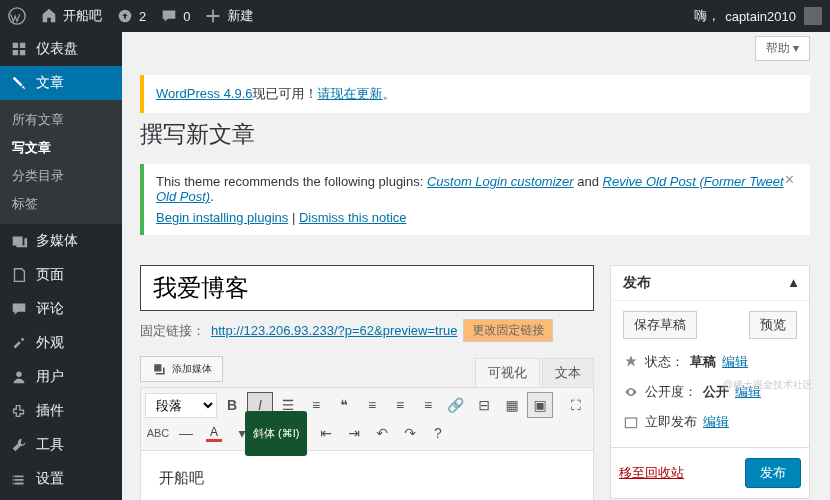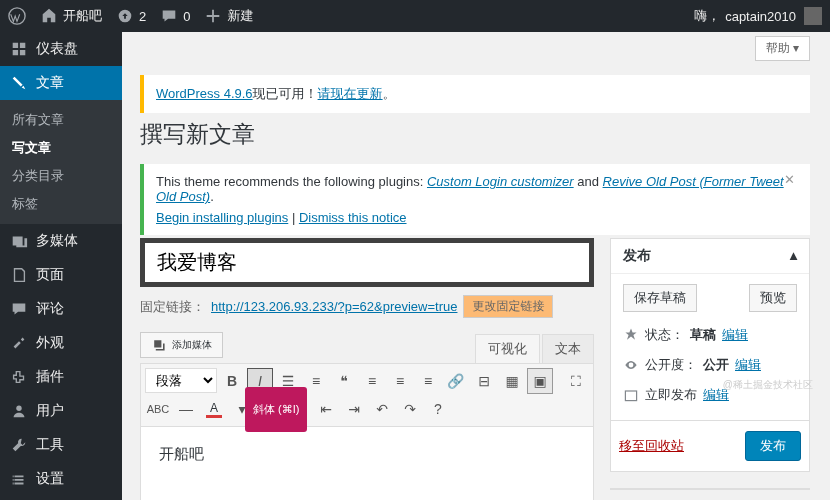--- a/index.html
+++ b/index.html
@@ -18,45 +18,45 @@
 .sidebar .menu-item.current .m-icon{fill:#fff}
 .sidebar .submenu{background:#32373c;padding:6px 0}
 .sidebar .submenu .sub{padding:5px 12px;font-size:13px;color:#b4b9be;cursor:pointer}
 .sidebar .submenu .sub.current{color:#fff;font-weight:600}
 .main{flex:1;padding:0 20px 20px 18px}
 .screen-meta{display:flex;justify-content:flex-end;gap:6px;margin-top:4px}
 .screen-meta .btn{border:1px solid #ccc;background:#fff;padding:3px 10px;font-size:12px;color:#666;cursor:pointer}
 .update-nag{margin:14px 0 6px;border-left:4px solid #ffb900;background:#fff;padding:10px 12px;display:flex;font-size:13px}
 .update-nag a{color:#0073aa;text-decoration:underline}
 h1.page-title{font-size:23px;font-weight:400;margin:6px 0 14px}
-.notice{border-left:4px solid #46b450;background:#fff;padding:10px 12px;margin-bottom:3px;position:relative;font-size:13px}
+.notice{border-left:4px solid #46b450;background:#fff;padding:10px 12px;margin-bottom:30px;position:relative;font-size:13px}
 .notice em{font-style:italic}
 .notice a{color:#0073aa;text-decoration:underline}
 .notice .dismiss{position:absolute;right:8px;top:8px;width:18px;height:18px;cursor:pointer;color:#999}
 .content{display:flex;gap:16px}
 .left-col{flex:1}
 .right-col{width:200px}
-.title-input{width:100%;padding:8px 12px;font-size:20px;border:5px solid #404040;background:#fff}
+.title-input{width:100%;padding:8px 12px;font-size:24px;border:1px solid #404040;background:#fff}
 .permalink{padding:8px 0;font-size:13px;color:#666;display:flex;align-items:center;gap:6px}
 .permalink a{color:#0073aa;text-decoration:underline}
 .permalink .btn-small{border:1px solid #ccc;background:#fdba74;padding:2px 8px;font-size:12px;cursor:pointer}
 .media-btn{display:inline-flex;align-items:center;gap:5px;border:1px solid #ccc;background:#f7f7f7;padding:4px 10px;font-size:10px;cursor:pointer;margin:6px 0}
 .editor-tabs{display:flex;justify-content:flex-end;gap:2px;margin-top:-30px}
 .editor-tabs .tab{padding:5px 12px;border:1px solid #ddd;border-bottom:none;background:#ebebeb;font-size:13px;cursor:pointer;color:#555}
 .editor-tabs .tab:first-child{background:#f5f5f5}
 .toolbar{border:1px solid #ddd;background:#f5f5f5;padding:4px;display:flex;align-items:center;gap:2px;flex-wrap:wrap}
-.toolbar .row{display:flex;align-items:flex-start;gap:2px;width:100%}
+.toolbar .row{display:flex;align-items:center;gap:2px;width:100%}
 .tb-select{border:1px solid #ddd;background:#fff;padding:3px 18px 3px 6px;font-size:13px;min-width:70px}
 .tb-btn{width:26px;height:26px;border:1px solid transparent;display:flex;align-items:center;justify-content:center;cursor:pointer;font-size:14px;color:#555}
 .tb-btn.active{border-color:#555;background:#ddd}
 .tb-btn.last{margin-left:auto}
 .tb-btn.boxed{border:1px solid #999;background:#e8e8e8}
 .tb-color{width:26px;height:26px;display:flex;flex-direction:column;align-items:center;justify-content:center;cursor:pointer}
 .tb-color .bar{width:16px;height:3px;background:#d93a3a}
-.tooltip{position:absolute;background:#be185d;color:#fff;padding:15px 8px;font-size:11px;border-radius:3px;margin-top:28px;margin-left:100px;white-space:nowrap}
+.tooltip{position:absolute;background:#14532d;color:#fff;padding:15px 8px;font-size:11px;border-radius:3px;margin-top:28px;margin-left:100px;white-space:nowrap}
 .editor-body{border:1px solid #ddd;border-top:none;background:#fff;min-height:140px;padding:18px;font-size:15px}
 .postbox{border:1px solid #ddd;background:#fff;margin-bottom:16px}
 .postbox .hndle{padding:8px 12px;border-bottom:1px solid #eee;font-size:14px;font-weight:600;display:flex;justify-content:space-between;cursor:pointer}
 .postbox .inside{padding:10px 12px;font-size:13px}
 .pub-row{display:flex;align-items:center;gap:6px;padding:6px 0}
 .pub-row a{color:#0073aa;text-decoration:underline;cursor:pointer}
 .pub-row .icn{width:16px;height:16px;fill:#82878c}
 .pub-actions{display:flex;gap:6px;margin-bottom:8px}
 .pub-actions .btn{border:1px solid #ccc;background:#f7f7f7;padding:4px 10px;font-size:13px;cursor:pointer}
 .pub-footer{border-top:1px solid #ddd;padding:10px 8px;display:flex;justify-content:space-between;align-items:center}
@@ -148,30 +148,30 @@
         <span>评论</span>
       </div>
     <div class="menu-item">
         <svg class="m-icon" viewBox="0 0 20 20">
           <path d="M4 14l6-6 2 2-6 6zm8-8l2-2 2 2-2 2z"></path>
         </svg>
         <span>外观</span>
       </div>
     <div class="menu-item">
         <svg class="m-icon" viewBox="0 0 20 20">
-          <path d="M7 4v4H4v4h3v4h4v-3h4V9h-4V4z" fill="none" stroke="#a0a5aa" stroke-width="1.5"></path>
-        </svg>
-        <span>插件</span>
-      </div>
-    <div class="menu-item">
-        <svg class="m-icon" viewBox="0 0 20 20">
           <circle cx="10" cy="7" r="3"></circle>
           <path d="M4 17c0-3 3-5 6-5s6 2 6 5z"></path>
         </svg>
         <span>用户</span>
+      </div>
+    <div class="menu-item">
+        <svg class="m-icon" viewBox="0 0 20 20">
+          <path d="M7 4v4H4v4h3v4h4v-3h4V9h-4V4z" fill="none" stroke="#a0a5aa" stroke-width="1.5"></path>
+        </svg>
+        <span>插件</span>
       </div>
     <div class="menu-item">
         <svg class="m-icon" viewBox="0 0 20 20">
           <path d="M13 3a4 4 0 00-4 5L3 14l3 3 6-6a4 4 0 005-4l-3 3-2-2z"></path>
         </svg>
         <span>工具</span>
       </div>
     <div class="menu-item">
         <svg class="m-icon" viewBox="0 0 20 20">
           <path d="M5 6h10v2H5zm0 4h10v2H5zm0 4h10v2H5zM3 6h1v2H3zm0 4h1v2H3zm0 4h1v2H3z"></path>

